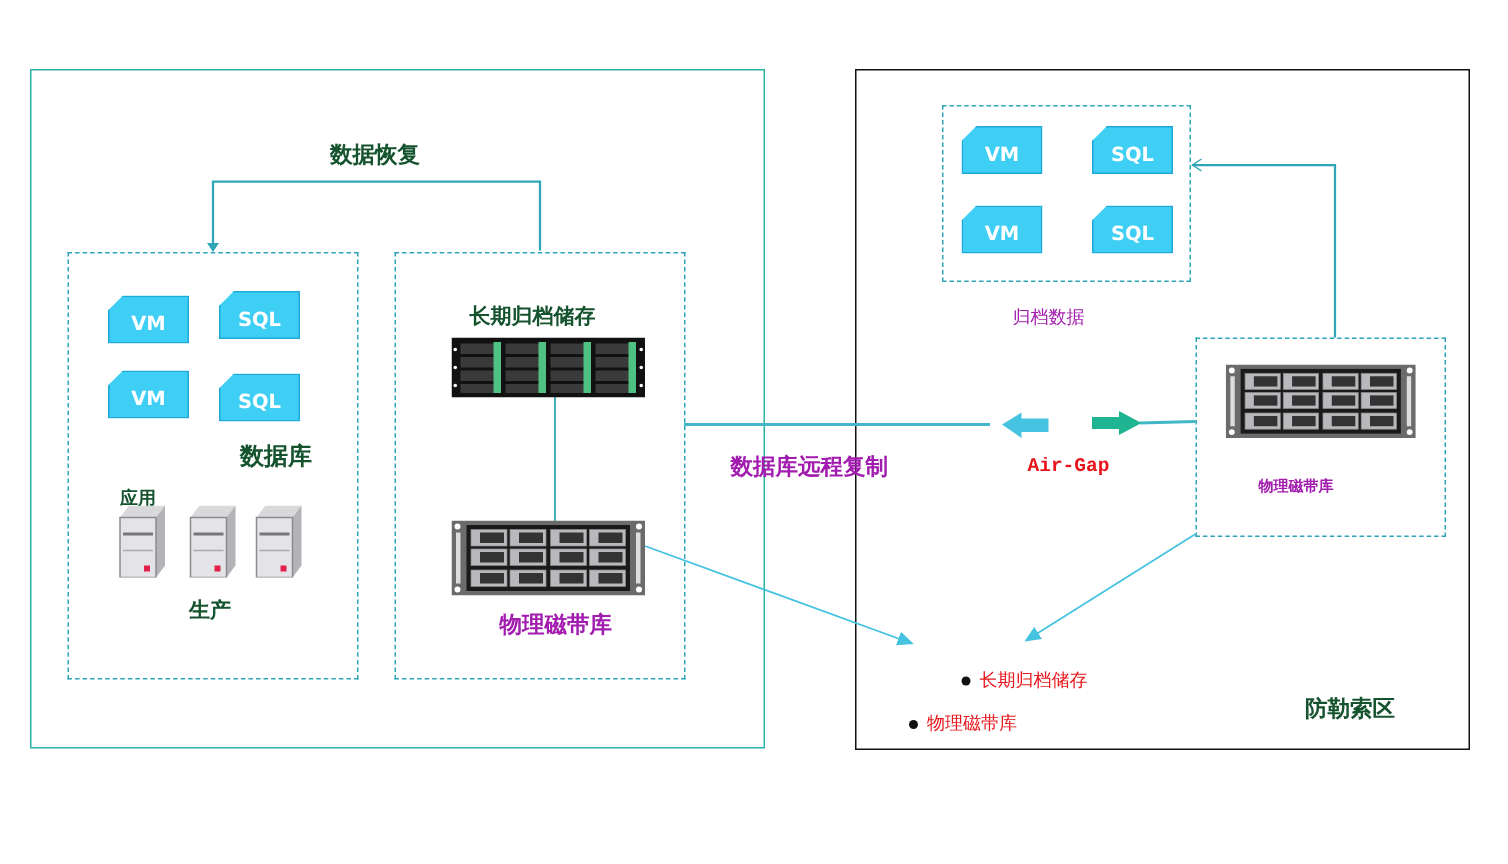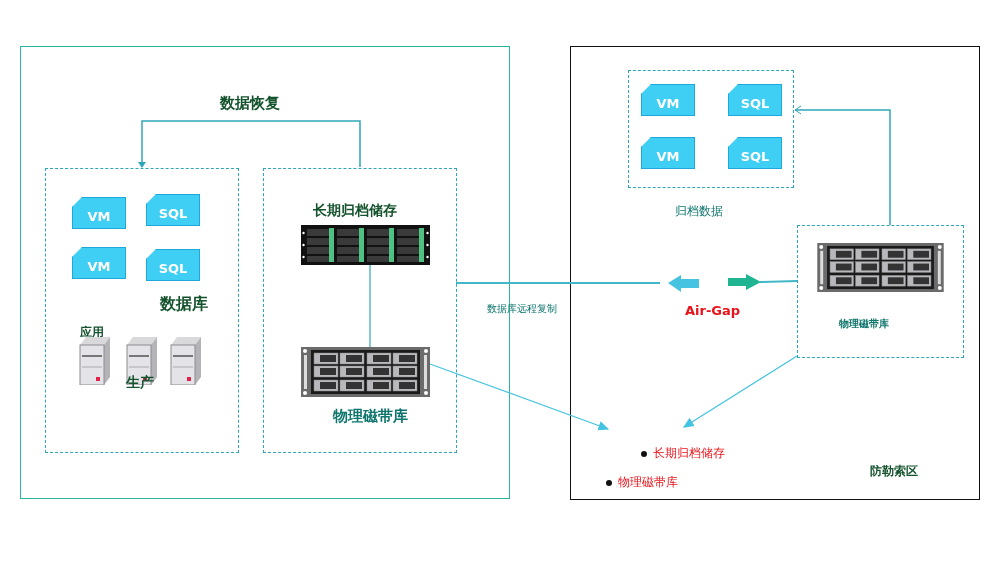--- a/index.html
+++ b/index.html
@@ -2,22 +2,22 @@
 <html><head>
 <meta charset="utf-8">
 <style>
   html,body{margin:0;padding:0;background:#ffffff;}
   body{width:1005px;height:576px;position:relative;overflow:hidden;font-family:"DejaVu Sans","Liberation Sans",sans-serif;}
   .abs{position:absolute;}
   .zone-main{left:20px;top:46px;width:490px;height:453px;border:1.5px solid #2bb3a3;box-sizing:border-box;}
   .zone-vault{left:570px;top:46px;width:410px;height:454px;border:1.5px solid #111;box-sizing:border-box;}
   .dash{border:1.5px dashed #2fa6b8;box-sizing:border-box;}
   .lbl{font-size:14px;font-weight:bold;color:#14532d;white-space:nowrap;}
-  .teal{color:#0f766e;}
-  .red{color:#e8141b;}
+  .teal{color:#a21caf;}
+  .red{color:#e8141b;font-family:Liberation Mono, monospace;}
   .tile{position:absolute;width:54px;height:32px;background:#3fcff5;border:1px solid #20a8da;box-sizing:border-box;
         clip-path:polygon(10px 0,100% 0,100% 100%,0 100%,0 10px);color:#fff;font-weight:bold;font-size:13px;
         display:flex;align-items:center;justify-content:center;padding-top:6px;}
   .tower{position:absolute;width:34px;height:48px;}
   .bullet{font-size:12px;white-space:nowrap;}
   .bullet .dot{display:inline-block;width:6px;height:6px;border-radius:50%;background:#111;margin-right:6px;vertical-align:middle;}
 </style>
 </head>
 <body>
 
@@ -79,21 +79,21 @@
     <rect x="18" y="40" width="4" height="4" fill="#e3204a"></rect>
 </svg>
 <svg class="tower" style="left:169px;top:337px;" viewBox="0 0 34 48">
   <polygon points="2,8 8,0 32,0 26,8" fill="#d9d9dc"></polygon>
     <polygon points="26,8 32,0 32,40 26,48" fill="#b3b3b8"></polygon>
   <rect x="2" y="8" width="24" height="40" fill="#e4e4e8" stroke="#8c8c90"></rect>
     <rect x="4" y="18" width="20" height="2" fill="#777"></rect>
   <line x1="4" y1="30" x2="24" y2="30" stroke="#aaa"></line>
     <rect x="18" y="40" width="4" height="4" fill="#e3204a"></rect>
 </svg>
-<div class="abs lbl" style="left:126px;top:374px;font-size:14px;">生产</div>
+<div class="abs lbl" style="left:126px;top:398px;font-size:14px;">生产</div>
 
 <div class="abs dash" style="left:263px;top:168px;width:194px;height:285px;"></div>
 <div class="abs lbl" style="left:313px;top:202px;">长期归档储存</div>
 
 <svg class="abs" style="left:301px;top:225px;" width="129" height="40" viewBox="0 0 129 40">
   <rect x="0" y="0" width="129" height="40" fill="#111"></rect>
   <g fill="#3a3a3a">
     <rect x="6" y="4" width="27" height="7"></rect>
       <rect x="36" y="4" width="27" height="7"></rect>
       <rect x="66" y="4" width="27" height="7"></rect>
@@ -162,21 +162,21 @@
     <rect x="123" y="8" width="3" height="34" fill="#ddd"></rect>
   <g fill="#fff">
       <circle cx="4" cy="4" r="2"></circle>
       <circle cx="4" cy="46" r="2"></circle>
       <circle cx="125" cy="4" r="2"></circle>
       <circle cx="125" cy="46" r="2"></circle>
     </g>
 </svg>
 <div class="abs lbl teal" style="left:333px;top:407px;font-size:15px;">物理磁带库</div>
 
-<div class="abs lbl teal" style="left:487px;top:302px;font-size:10px;font-weight:normal;">数据库远程复制</div>
+<div class="abs lbl teal" style="left:487px;top:302px;font-size:15px;font-weight:bold;">数据库远程复制</div>
 <div class="abs lbl red" style="left:685px;top:303px;font-size:13px;">Air-Gap</div>
 
 <div class="abs dash" style="left:628px;top:70px;width:166px;height:118px;"></div>
 <div class="tile" style="left:641px;top:84px;">VM</div>
 <div class="tile" style="left:728px;top:84px;">SQL</div>
 <div class="tile" style="left:641px;top:137px;">VM</div>
 <div class="tile" style="left:728px;top:137px;">SQL</div>
 <div class="abs teal" style="left:675px;top:203px;font-size:12px;">归档数据</div>
 
 <div class="abs dash" style="left:797px;top:225px;width:167px;height:133px;"></div>
@@ -222,13 +222,13 @@
 </svg>
 <div class="abs lbl teal" style="left:839px;top:317px;font-size:10px;">物理磁带库</div>
 
 <div class="abs bullet red" style="left:641px;top:445px;">
   <span class="dot"></span><span>长期归档储存</span>
 </div>
 <div class="abs bullet red" style="left:606px;top:474px;">
   <span class="dot"></span><span>物理磁带库</span>
 </div>
 
-<div class="abs lbl" style="left:870px;top:463px;font-size:12px;font-family:Liberation Serif, serif;">防勒索区</div>
+<div class="abs lbl" style="left:870px;top:463px;font-size:15px;font-family:Liberation Serif, serif;">防勒索区</div>
 
 </body></html>

